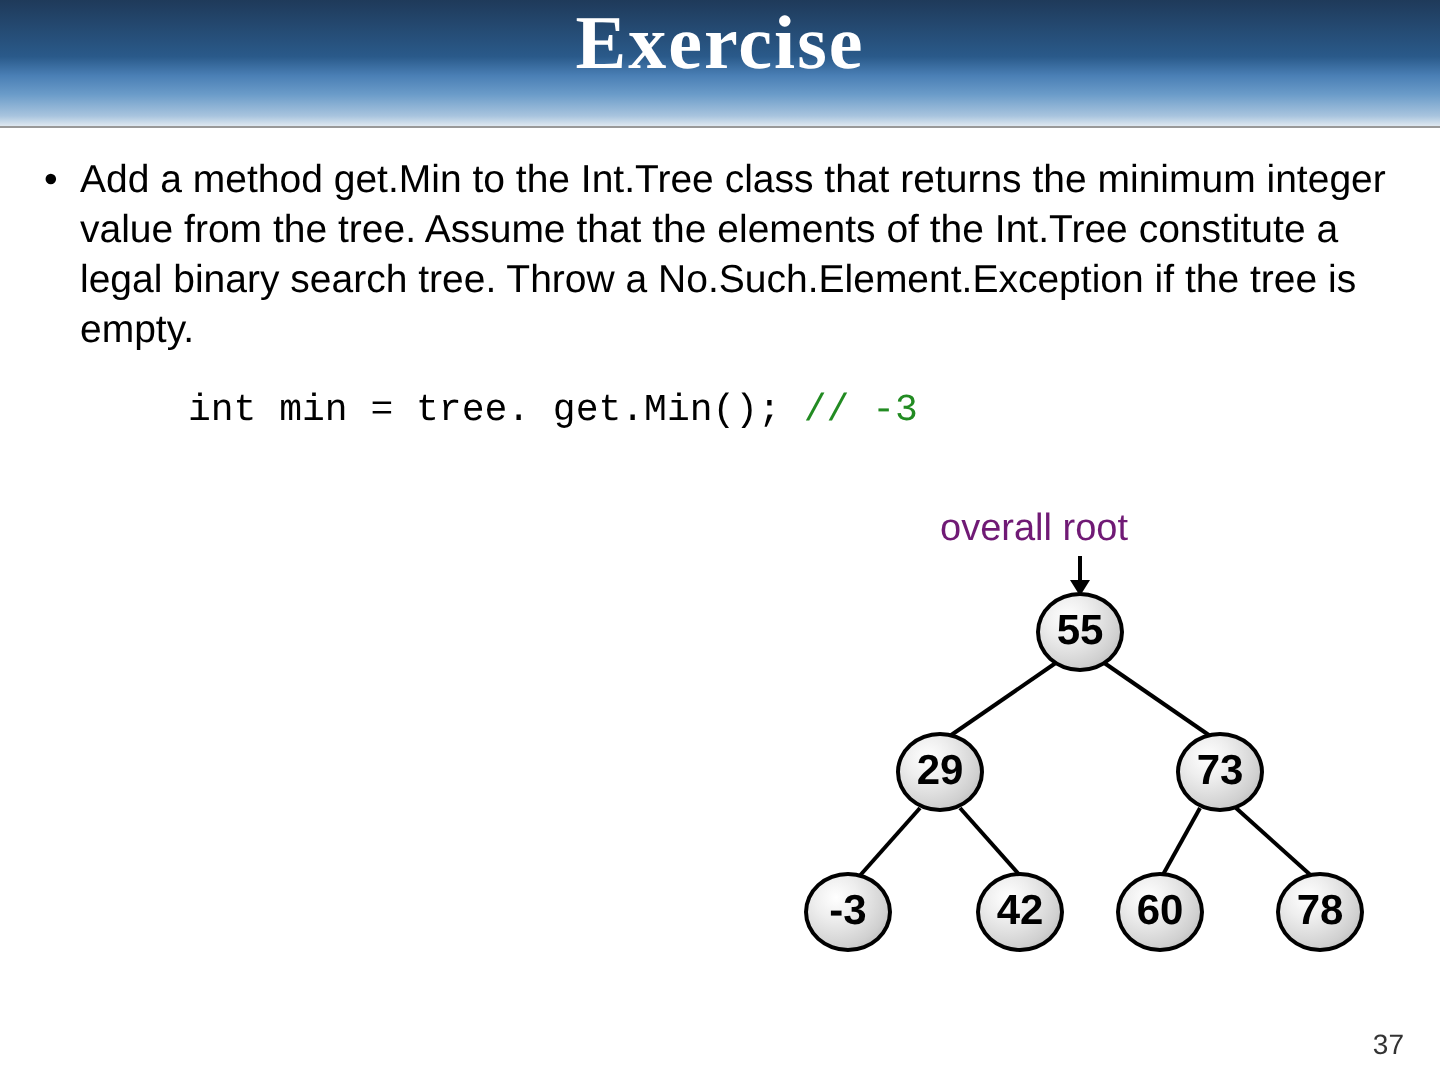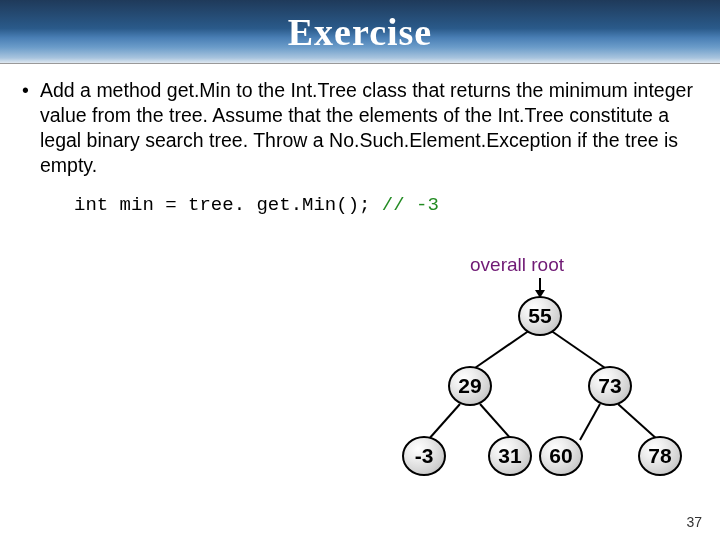--- a/index.html
+++ b/index.html
@@ -1,24 +1,24 @@
 <!DOCTYPE html>
 <html><head>
 <meta charset="utf-8">
 <style>
 *{margin:0;padding:0;box-sizing:border-box}
 body{width:720px;height:540px;background:#fff;font-family:Arial,Helvetica,sans-serif;position:relative;overflow:hidden}
-.title-bar{width:100%;height:64px;background:linear-gradient(to bottom,#1f3a5a 0%,#2a5a8a 45%,#4a7fb5 60%,#6b9cc9 75%,#a8c4de 92%,#dfe8f0 100%);border-bottom:1px solid #999;display:flex;align-items:center;justify-content:center}
+.title-bar{width:100%;height:64px;background:linear-gradient(to bottom,#1f3a5a 0%,#2a5a8a 45%,#4a7fb5 60%,#6b9cc9 75%,#a8c4de 92%,#dfe8f0 100%);border-bottom:1px solid #999;display:flex;justify-content:center}
 .title{color:#fff;font-size:38px;font-weight:bold;font-family:Georgia,serif;letter-spacing:1px}
 .content{padding:14px 22px 0 22px}
 .bullet-block{font-size:19.5px;line-height:1.28;color:#000}
 .bullet-block .li{display:flex}
 .bullet-block .dot{width:18px;flex:none}
 .code-font{font-family:Liberation Sans, sans-serif}
-.code-line{margin:16px 0 6px 52px;font-family:'Courier New',monospace;font-size:19px}
+.code-line{margin:16px 0 6px 72px;font-family:'Courier New',monospace;font-size:19px}
 .comment{color:#228b22}
 .root-label{position:absolute;top:254px;left:470px;font-size:19px;color:#701a75}
 .root-arrow{position:absolute;top:278px;left:539px;width:2px;height:18px;background:#000}
 .root-arrow::after{content:'';position:absolute;bottom:-2px;left:-4px;width:0;height:0;border-left:5px solid transparent;border-right:5px solid transparent;border-top:8px solid #000}
 .node{position:absolute;width:44px;height:40px;border-radius:50%;background:radial-gradient(ellipse at 35% 30%,#fff 0%,#eee 30%,#d0d0d0 70%,#aaa 100%);border:2px solid #000;display:flex;align-items:center;justify-content:center;font-size:21px;font-weight:bold;color:#000;z-index:2}
 svg.edges{position:absolute;top:0;left:0;width:720px;height:540px;z-index:1}
 .page-num{position:absolute;bottom:10px;right:18px;font-size:14px;color:#333}
 </style>
 </head>
 <body>
@@ -50,17 +50,17 @@
   <line x1="460" y1="404" x2="428" y2="440" stroke="#000" stroke-width="2"></line>
   <line x1="480" y1="404" x2="512" y2="440" stroke="#000" stroke-width="2"></line>
   <line x1="600" y1="404" x2="580" y2="440" stroke="#000" stroke-width="2"></line>
   <line x1="618" y1="404" x2="658" y2="440" stroke="#000" stroke-width="2"></line>
 </svg>
 
 <div class="node" style="top:296px;left:518px">55</div>
 <div class="node" style="top:366px;left:448px">29</div>
 <div class="node" style="top:366px;left:588px">73</div>
 <div class="node" style="top:436px;left:402px">-3</div>
-<div class="node" style="top:436px;left:488px">31</div>
-<div class="node" style="top:436px;left:539px">60</div>
+<div class="node" style="top:436px;left:488px">42</div>
+<div class="node" style="top:436px;left:558px">60</div>
 <div class="node" style="top:436px;left:638px">78</div>
 
 <div class="page-num">37</div>
 
 </body></html>

